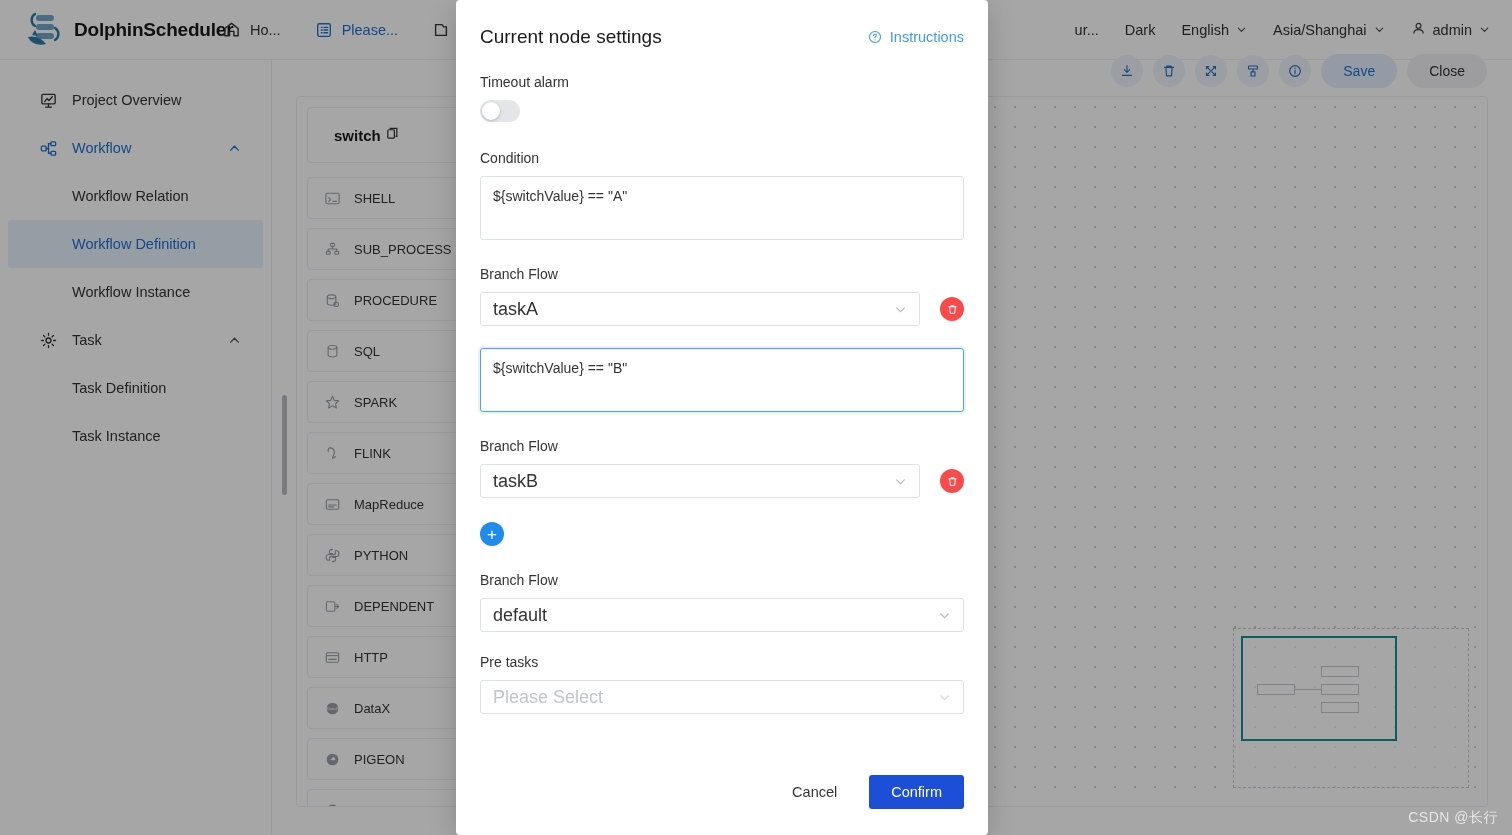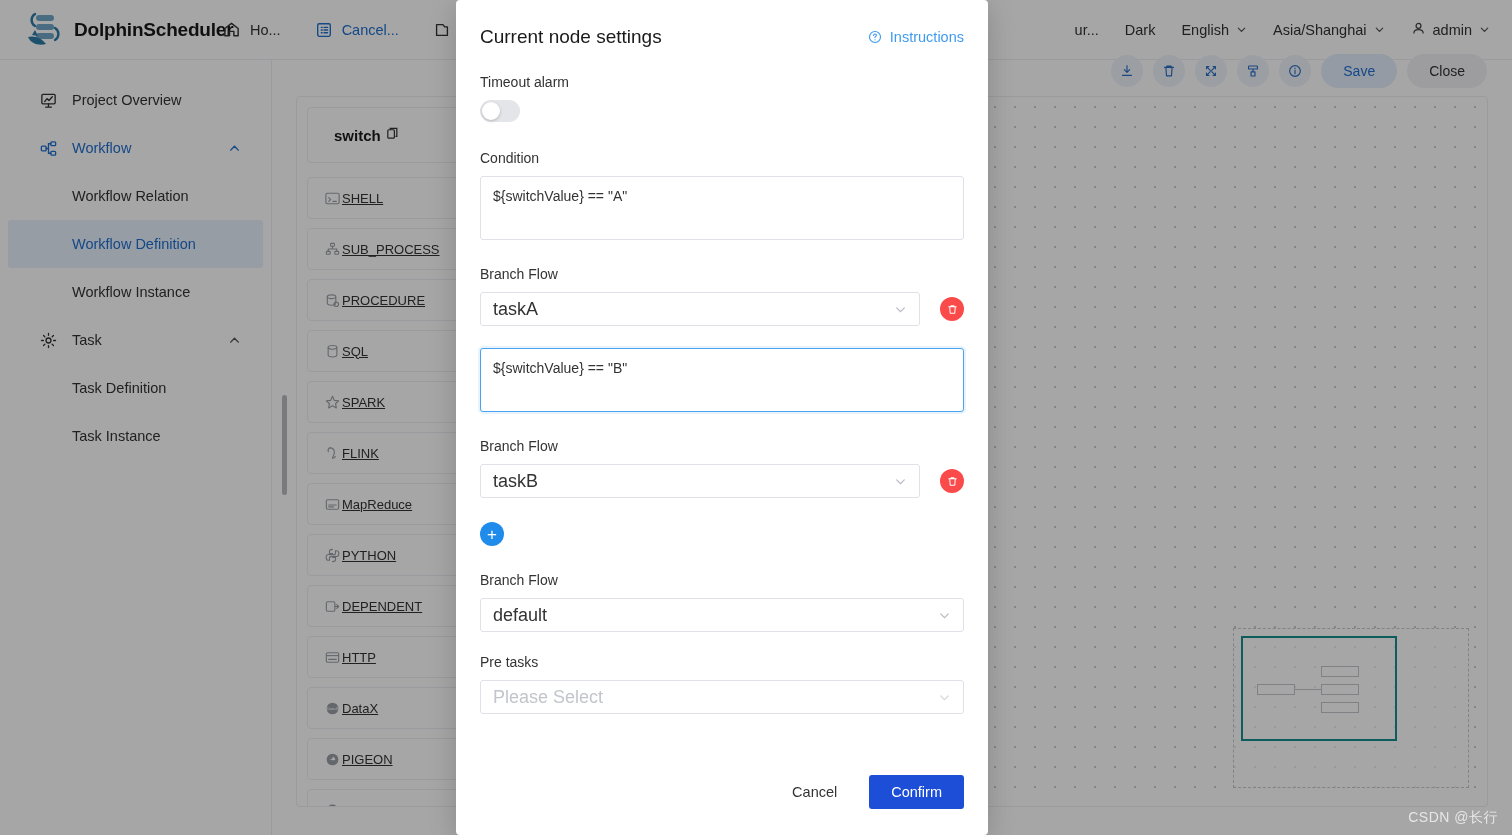--- a/index.html
+++ b/index.html
@@ -62,22 +62,22 @@
   }
   .switch-card {
     height: 56px; margin: 0 10px 14px 10px;
     border: 1px solid #edeff3; border-radius: 4px;
     display: flex; align-items: center; gap: 4px; padding-left: 26px;
   }
   .switch-card .nm { font-size: 15px; font-weight: 700; color: #1a1a1a; }
   .task-item {
     height: 42px; margin: 0 10px 9px 10px;
     border: 1px solid #edeff3; border-radius: 4px;
-    display: flex; align-items: center; padding-left: 14px;
-    font-size: 13px; color: #333; cursor: pointer; background: #fff; text-decoration: underline;
+    display: flex; align-items: center; gap: 12px; padding-left: 14px;
+    font-size: 13px; color: #333; cursor: pointer; background: #fff;
   }
   .task-item .ti { width: 20px; height: 20px; flex: 0 0 20px; display: flex; align-items: center; justify-content: center; }
 
   .pal-scroll {
     position: absolute; left: 282px; top: 395px; width: 5px; height: 100px;
     background: #b9bcc2; border-radius: 3px;
   }
 
   
   .canvas {
@@ -225,21 +225,21 @@
         </span>
         <span>Ho...</span>
       </div>
       <div class="nav-item active">
         <span>
           <svg width="18" height="18" viewBox="0 0 20 20" fill="none" stroke="#1f6fd0" stroke-width="1.5">
             <rect x="3" y="3" width="14" height="14" rx="1.6"></rect>
             <path d="M7 7h1M7 10h1M7 13h1M10 7h4M10 10h4M10 13h4" stroke-linecap="round"></path>
           </svg>
         </span>
-        <span>Cancel...</span>
+        <span>Please...</span>
       </div>
       <div class="nav-item">
         <span>
           <svg width="18" height="18" viewBox="0 0 20 20" fill="none" stroke="#333" stroke-width="1.5">
             <path d="M4 4h7l2 2.5h3V16H4Z" stroke-linejoin="round"></path>
           </svg>
         </span>
         <span>D</span>
       </div>
     </div>

